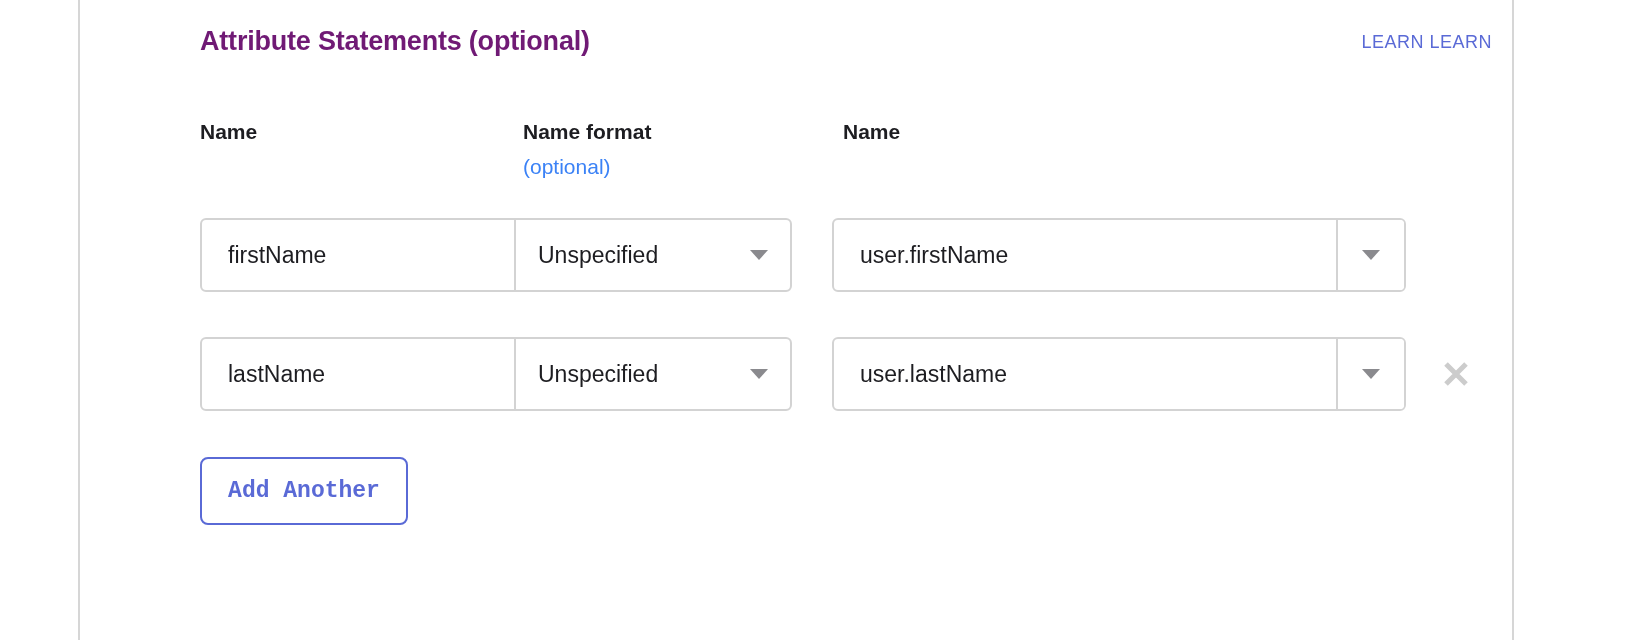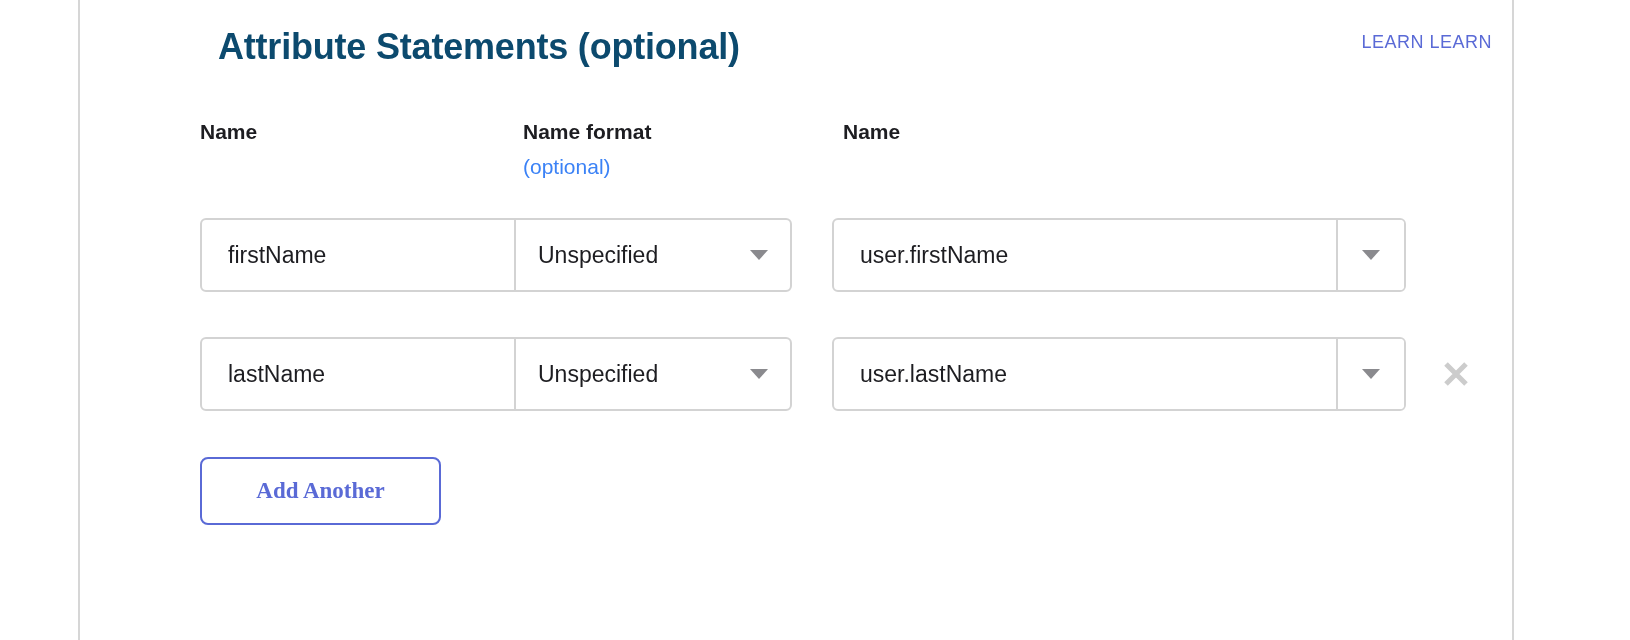--- a/index.html
+++ b/index.html
@@ -32,25 +32,25 @@
   
   #section-header {
     position: absolute;
     left: 120px;
     top: 66px;
     width: 1292px;
     height: 44px;
   }
   #section-title {
     position: absolute;
-    left: 18px;
-    top: 0;
-    font-size: 36px;
+    left: 0;
+    top: 0;
+    font-size: 27px;
     font-weight: bold;
-    color: #0c4a6e;
+    color: #701a75;
     letter-spacing: -0.2px;
     white-space: nowrap;
   }
   #learn-more-link {
     position: absolute;
     right: 0;
     top: 6px;
     font-size: 18px;
     font-weight: normal;
     color: #5a6ad6;
@@ -197,27 +197,27 @@
     height: 34px;
     cursor: pointer;
   }
   .remove-icon svg { display: block; }
 
   
   #add-another-button {
     position: absolute;
     left: 120px;
     top: 497px;
-    width: 241px;
+    width: 208px;
     height: 68px;
     border: 2px solid #5a6ad6;
     border-radius: 8px;
     background: #ffffff;
     color: #5a6ad6;
-    font-family: Liberation Serif, serif;
+    font-family: Liberation Mono, monospace;
     font-size: 23px;
     font-weight: bold;
     cursor: pointer;
     padding: 0;
   }
 </style>
 </head>
 <body>
 
 <div id="card-panel">

